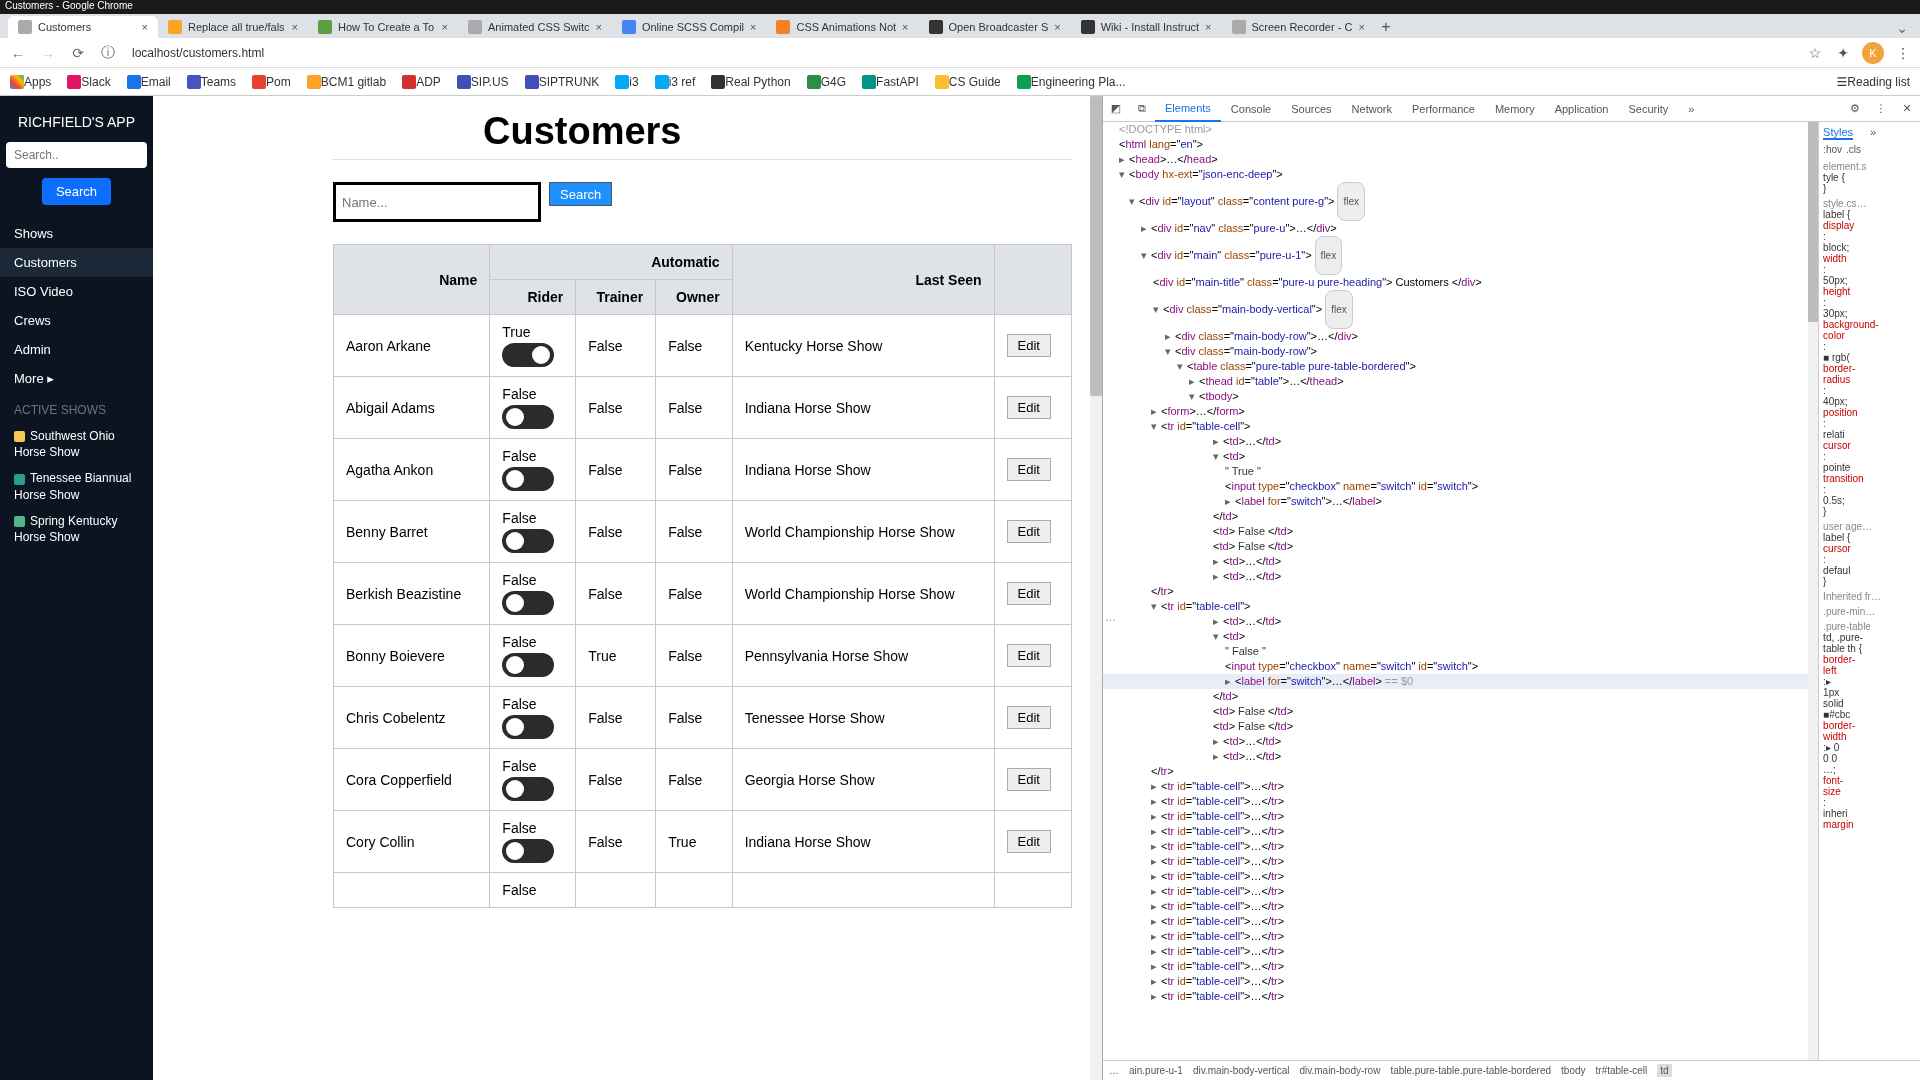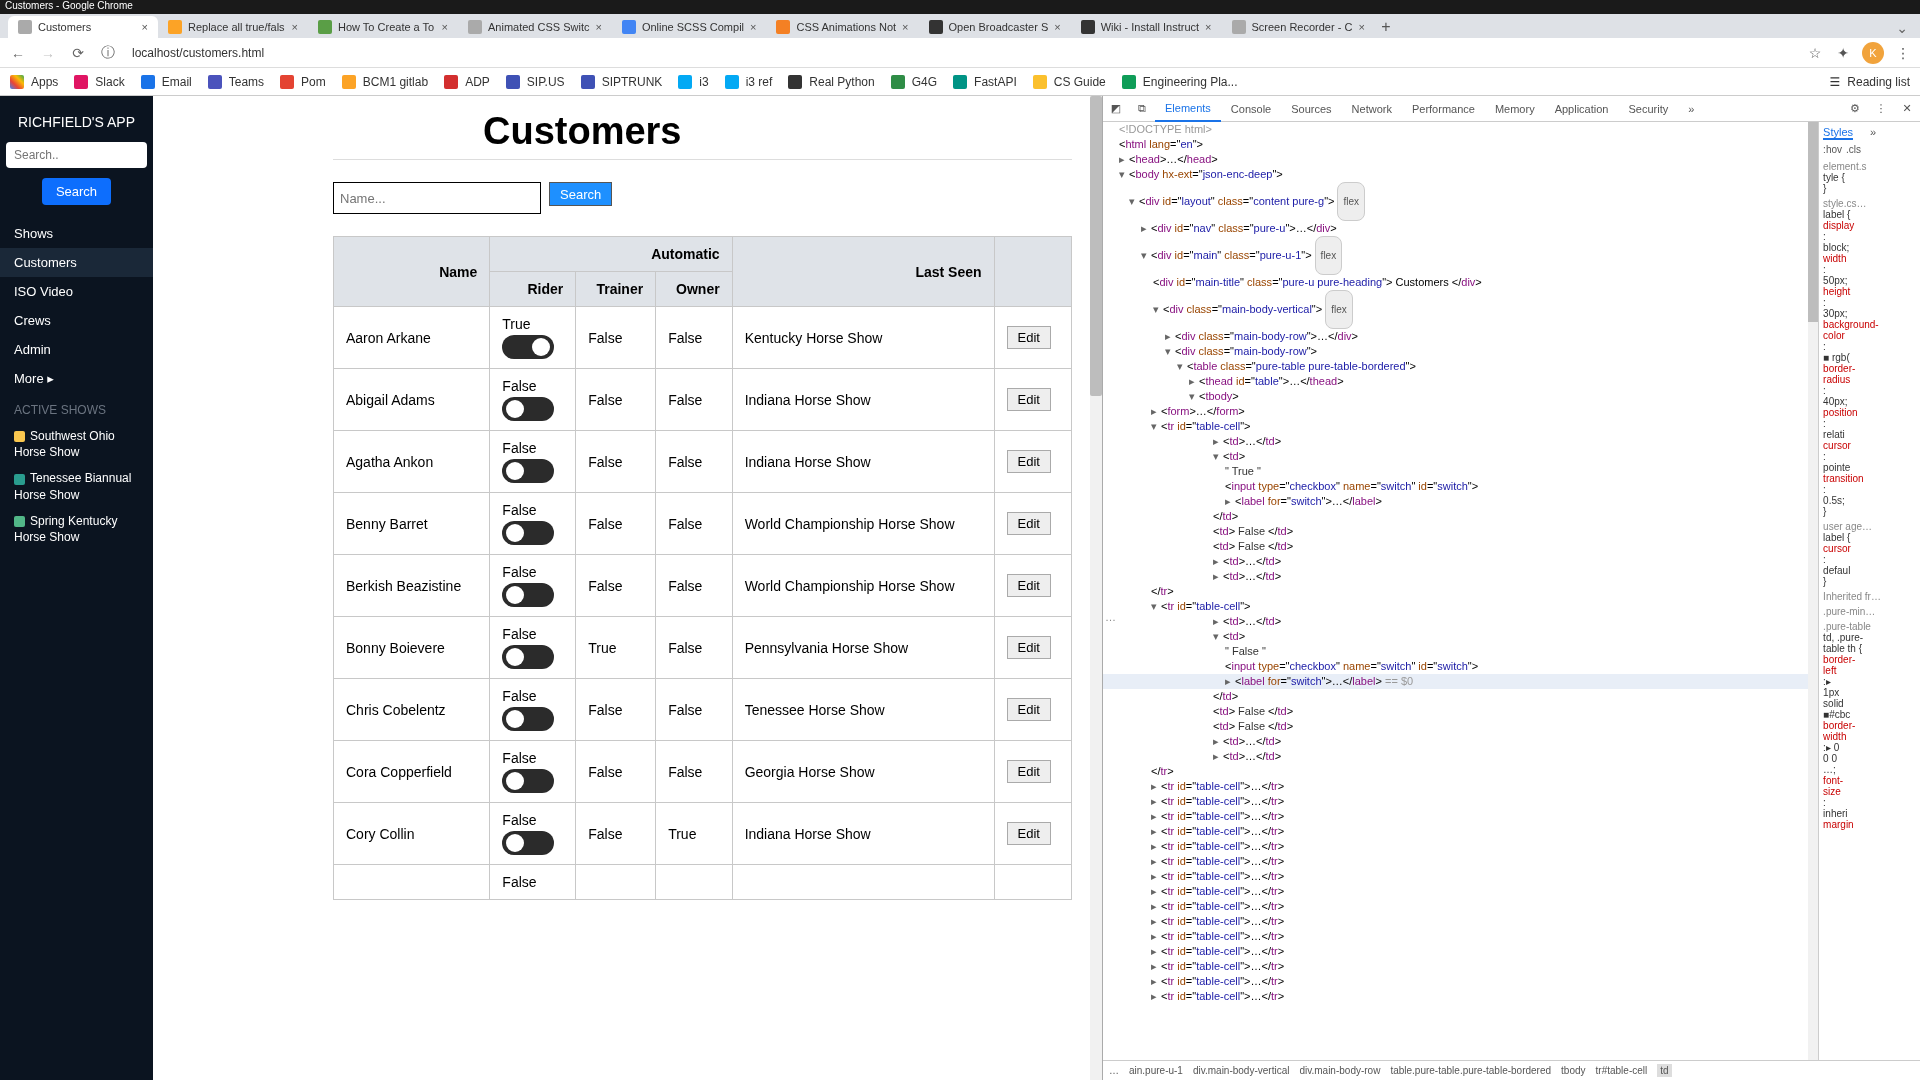--- a/index.html
+++ b/index.html
@@ -11,39 +11,39 @@
 .tab .fav{width:14px;height:14px;flex-shrink:0;border-radius:2px}
 .tab .close{margin-left:auto;color:#555;cursor:pointer}
 .newtab{width:22px;height:22px;display:flex;align-items:center;justify-content:center;font-size:16px;color:#555}
 .tab-spacer{flex:1}
 .addrbar{height:30px;background:#fff;display:flex;align-items:center;padding:0 8px;gap:10px;border-bottom:1px solid #ddd}
 .nav-btn{width:20px;height:20px;display:flex;align-items:center;justify-content:center;color:#666;font-size:14px}
 .url-input{flex:1;height:22px;border:none;outline:none;font-size:12px;color:#333;padding:0 4px}
 .addr-icon{width:18px;height:18px;display:flex;align-items:center;justify-content:center;color:#555;font-size:14px}
 .addr-avatar{width:22px;height:22px;border-radius:50%;background:#f1a33c;color:#fff;font-size:11px;display:flex;align-items:center;justify-content:center}
 .bookmarks{height:28px;background:#fff;display:flex;align-items:center;padding:0 10px;gap:16px;border-bottom:1px solid #ccc}
-.bm{display:flex;align-items:center;gap:7px;font-size:12px;color:#333}
+.bm{display:flex;align-items:center;gap:0;font-size:12px;color:#333}
 .bm .bico{width:14px;height:14px;border-radius:2px}
 .bm-spacer{flex:1}
 .workspace{height:984px;display:flex}
 .sidebar{width:153px;background:#0b1420;color:#fff;padding:10px 0;font-size:13px;overflow:hidden}
 .app-title{text-align:center;font-size:14px;font-weight:normal;padding:8px 5px 12px}
 .side-search{margin:0 6px 10px;height:26px;border-radius:4px;border:none;padding:0 8px;font-size:12px;width:calc(100% - 12px);background:#fff;color:#333}
 .side-btn{display:block;margin:0 auto 14px;background:#0d6efd;color:#fff;border:none;border-radius:4px;padding:6px 14px;font-size:13px}
 .side-link{padding:7px 14px;font-size:13px;cursor:pointer}
 .side-link.sel{background:#1a2838}
 .side-head{padding:10px 14px 6px;color:#6b7480;font-size:12px}
 .show-item{padding:5px 14px;font-size:12px;line-height:1.35}
 .show-dot{display:inline-block;width:11px;height:11px;border-radius:2px;margin-right:5px;vertical-align:middle}
 .content{width:949px;background:#fff;position:relative;overflow:hidden}
 .content-inner{padding:10px 30px 0 180px}
 .page-title{font-size:38px;font-weight:bold;margin:4px 0 6px 150px}
 .hr{height:1px;background:#ddd;margin:0 0 22px}
 .search-row{display:flex;gap:8px;margin-bottom:22px}
-.name-input{width:208px;height:32px;border:1px solid #000000;padding:0 6px;font-size:13px}
+.name-input{width:208px;height:40px;border:3px solid #000000;padding:0 6px;font-size:13px}
 .srch-btn{height:24px;background:#1e90ff;color:#fff;border:1px solid #555;padding:0 10px;font-size:13px}
 .tbl{width:100%;border-collapse:collapse;font-size:14px}
 .tbl th,.tbl td{border:1px solid #c8c8c8;padding:9px 12px;text-align:left}
 .tbl thead{background:#dfe3e8}
 .tbl th{font-weight:bold}
 .tbl th.center{text-align:right}
 .switch-cell{display:flex;flex-direction:column;gap:3px;align-items:flex-start}
 .switch{width:52px;height:24px;background:#2b2b2b;border-radius:12px;position:relative}
 .switch::after{content:"";position:absolute;width:18px;height:18px;border-radius:50%;background:#fff;top:3px;left:4px}
 .switch.on::after{left:30px}

